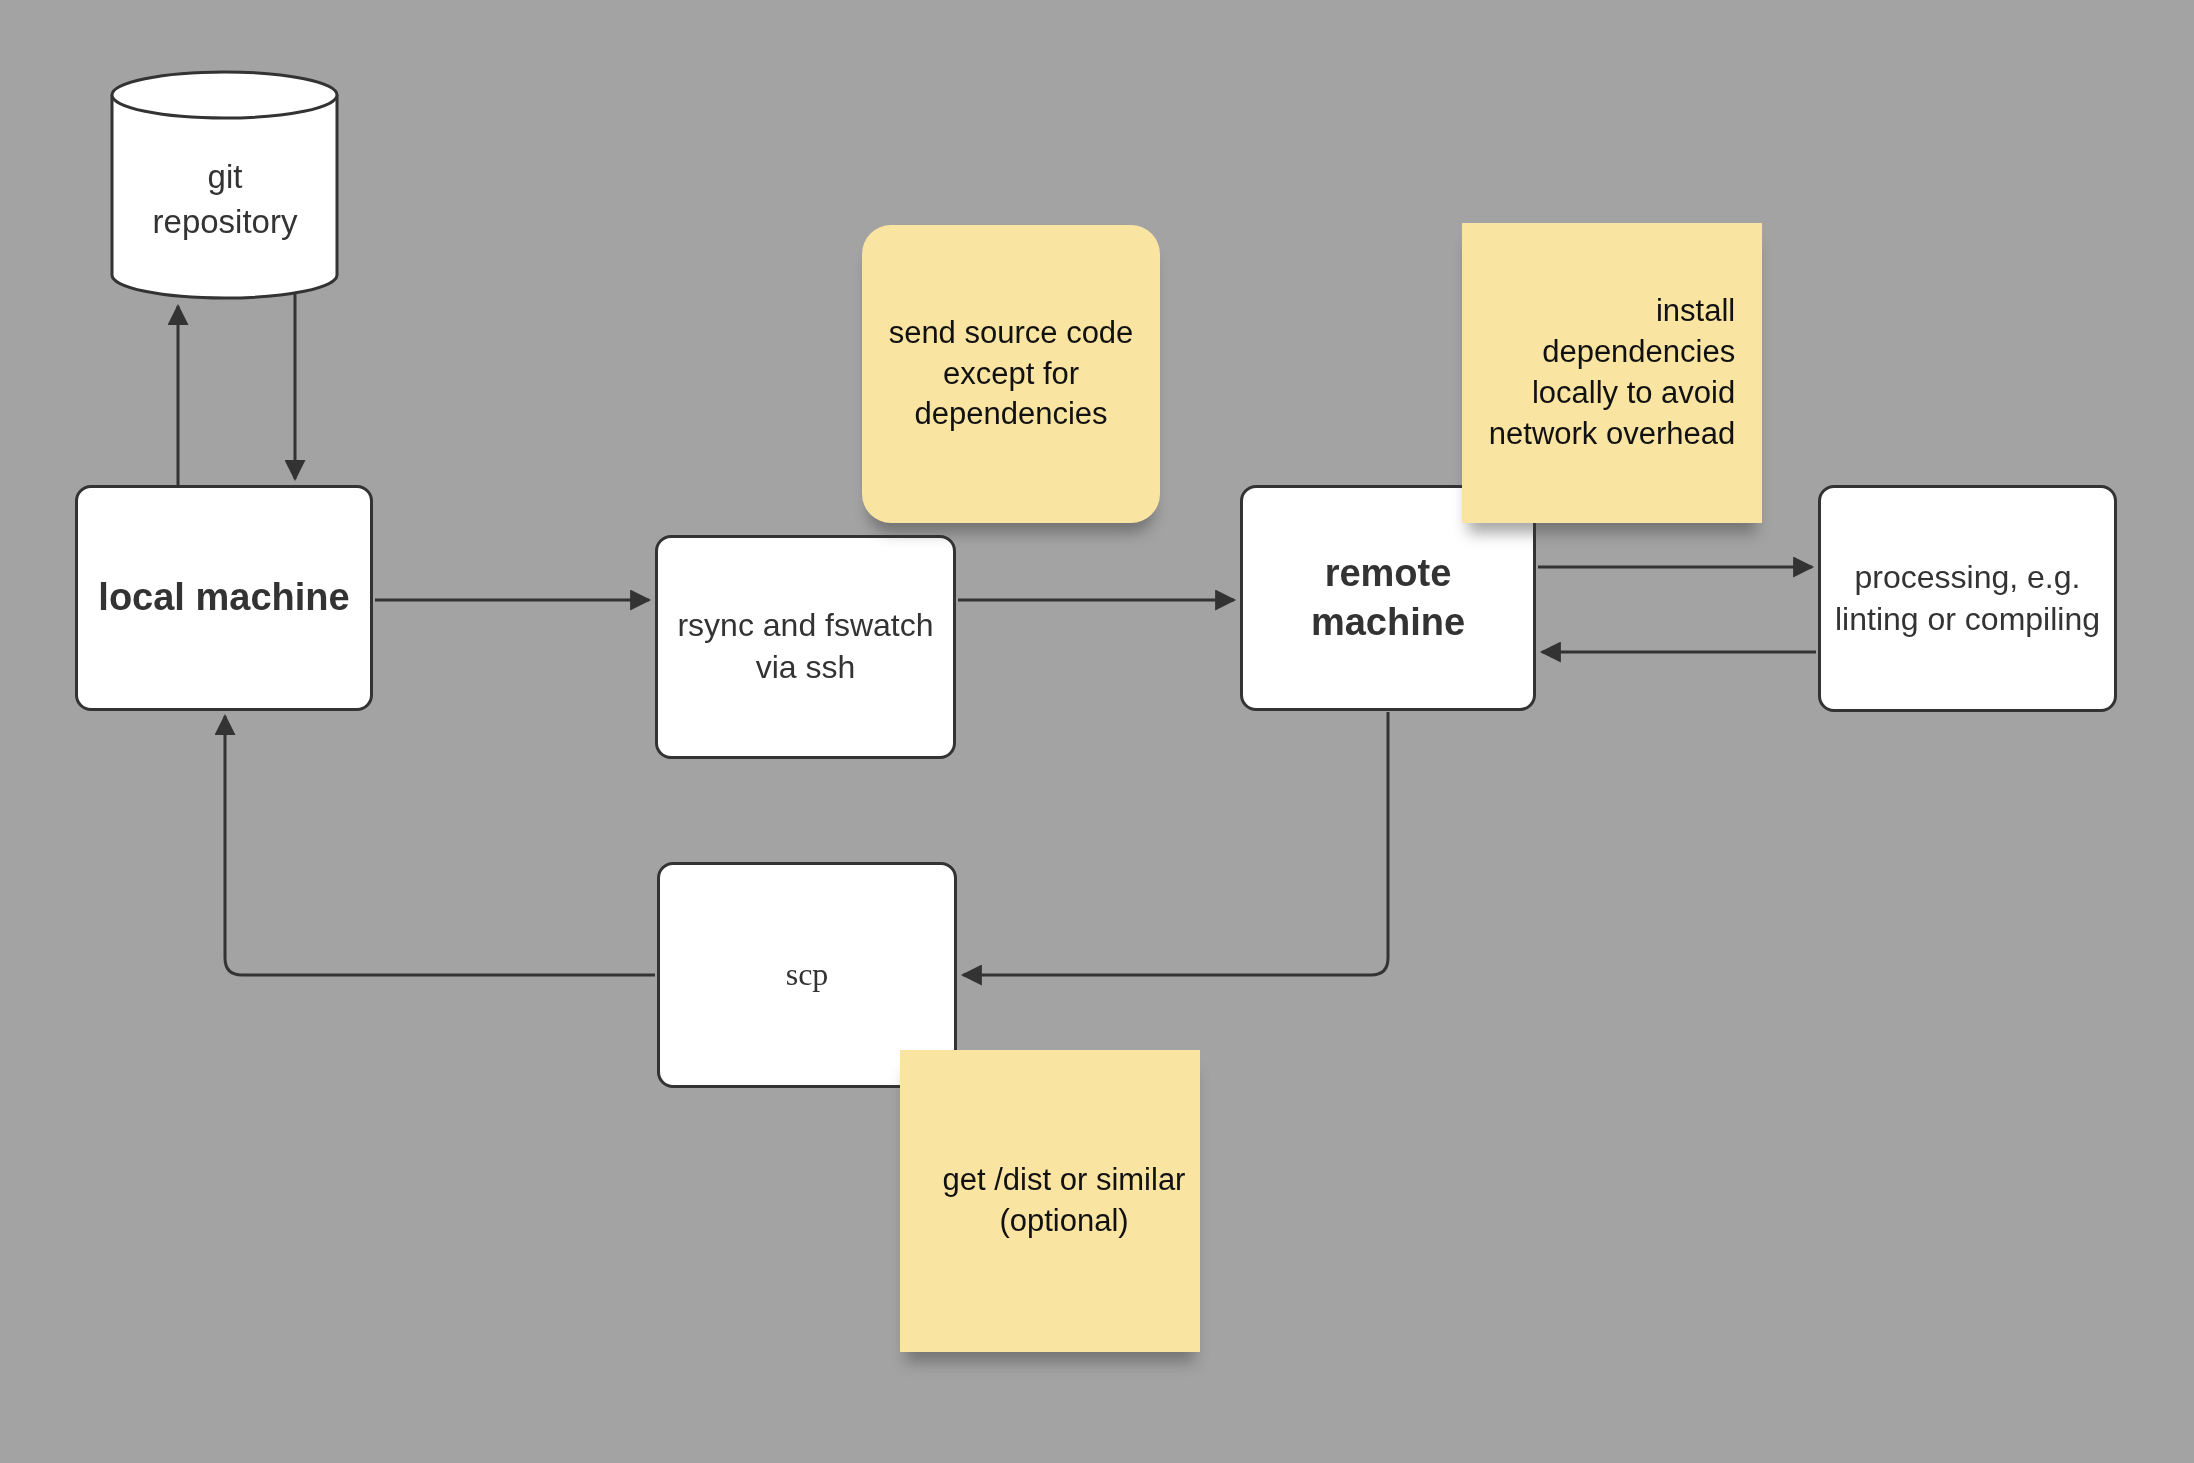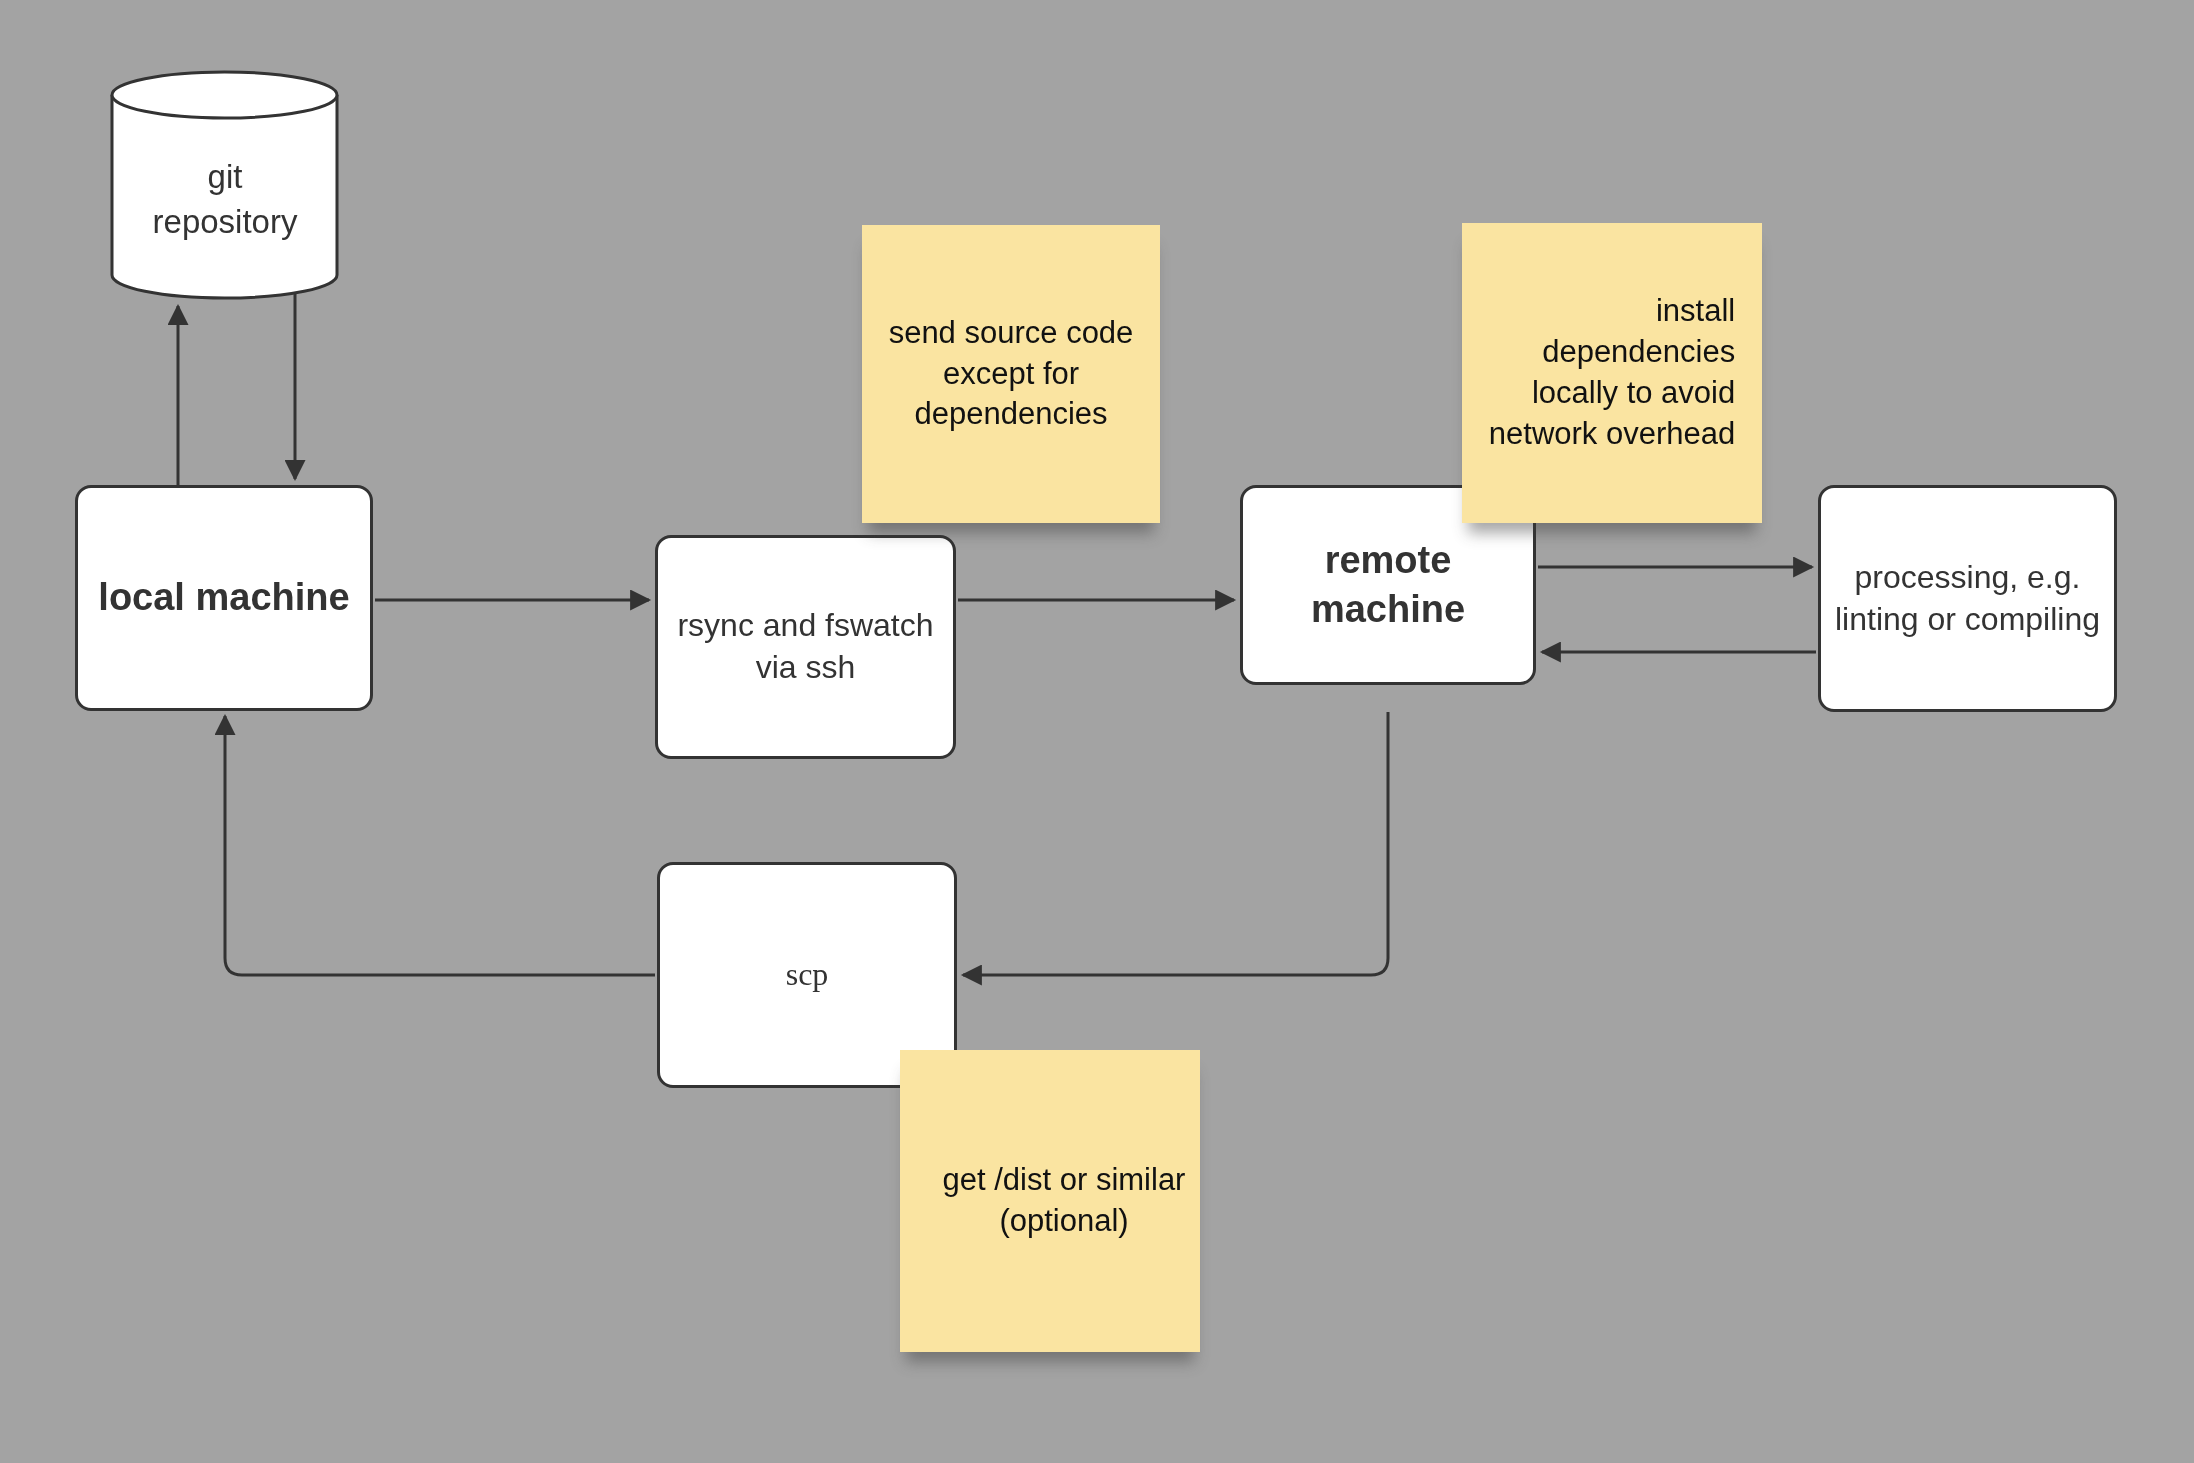--- a/index.html
+++ b/index.html
@@ -35,21 +35,21 @@
     font-size: 32px;
     line-height: 1.3;
     white-space: pre-line;
     z-index: 2;
     color: #333333;
   }
   .node.bold { font-weight: bold; font-size: 38px; }
 
   .node-local      { left: 75px;   top: 485px; width: 298px; height: 226px; }
   .node-rsync      { left: 655px;  top: 487px; width: 301px; height: 224px; margin-top: 48px; }
-  .node-remote     { left: 1240px; top: 485px; width: 296px; height: 200px; }
+  .node-remote     { left: 1240px; top: 485px; width: 296px; height: 226px; }
   .node-processing { left: 1818px; top: 485px; width: 299px; height: 227px; }
   .node-scp        { left: 657px;  top: 862px; width: 300px; height: 226px; font-family: Liberation Serif, serif; }
 
   .cylinder-label {
     position: absolute;
     left: 112px; top: 130px;
     width: 226px; height: 140px;
     display: flex;
     align-items: center;
     justify-content: center;
@@ -69,21 +69,21 @@
     justify-content: center;
     text-align: center;
     font-size: 31px;
     line-height: 1.32;
     white-space: pre-line;
     color: #111111;
     z-index: 3;
     box-shadow: 0 16px 14px -6px rgba(60,60,60,0.45);
     padding: 10px;
   }
-  .sticky-send    { left: 862px;  top: 225px;  width: 298px; height: 298px; }
+  .sticky-send    { left: 862px;  top: 225px;  width: 298px; height: 298px; border-radius: 29px; }
   .sticky-install { left: 1462px; top: 223px;  width: 300px; height: 300px; text-align: right; }
   .sticky-get     { left: 900px;  top: 1050px; width: 300px; height: 302px; padding-left: 38px; }
 </style>
 </head>
 <body>
 
 <div class="canvas">
 
   <svg class="connectors" viewBox="0 0 2194 1463" xmlns="http://www.w3.org/2000/svg">
     <defs>

